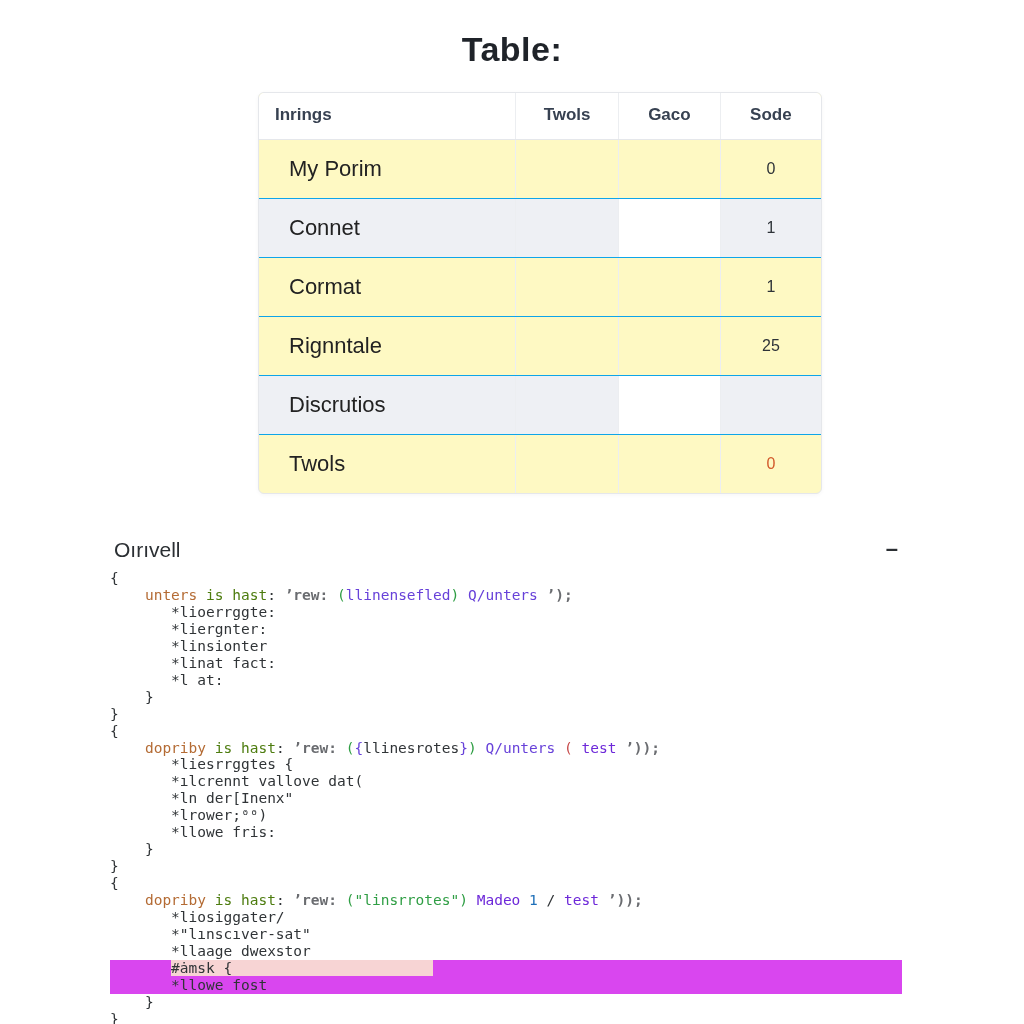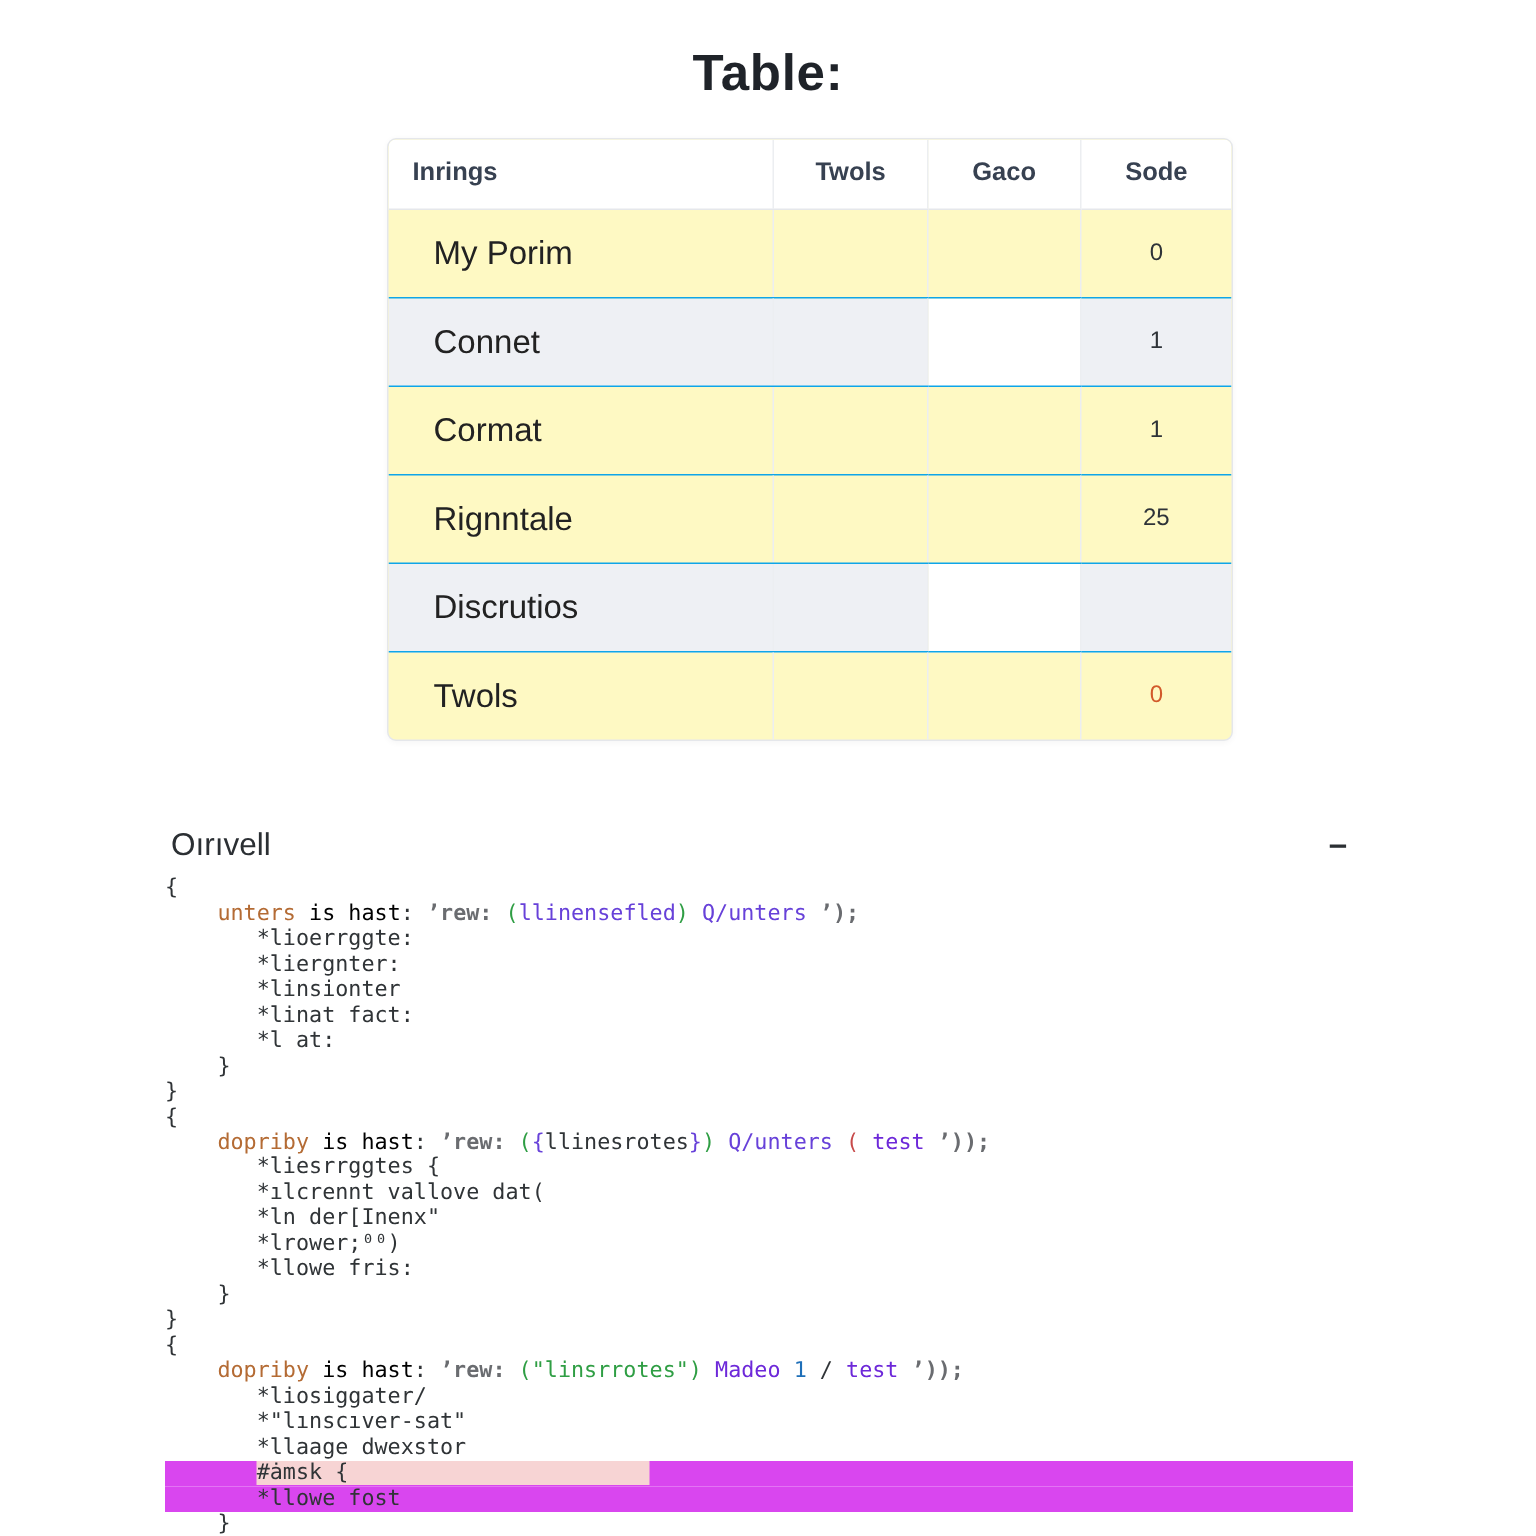--- a/index.html
+++ b/index.html
@@ -75,38 +75,37 @@
     position: absolute;
     left: 110px;
     top: 538px;
     width: 792px;
   }
   .panel-head {
     display: flex;
     justify-content: space-between;
     align-items: flex-start;
     padding: 0 4px 8px;
-    margin-top: 14px;
   }
   .panel-title { font-size: 21px; color:#2b2f33; }
   .panel-toggle {
     font-size: 22px; font-weight: 600; color:#2b2f33;
     line-height: 1; cursor: pointer; user-select: none;
   }
 
   pre.code {
     margin: 0;
     font-family: ui-monospace, SFMono-Regular, Menlo, Consolas, monospace;
     font-size: 14.5px;
     line-height: 1.17;
     color: #303437;
     white-space: pre;
   }
   .tok-key   { color:#b46b34; }           
-  .tok-mid   { color:#000000;margin-top:14px; }           
+  .tok-mid   { color:#4d7c0f;margin-top:14px; }           
   .tok-str   { color:#6a6c70;font-weight:bold; }
   .tok-paren1{ color:#2f9e44; }
   .tok-paren2{ color:#6741d9; }
   .tok-paren3{ color:#c74a4a; }
   .tok-test  { color:#6d28d9; }
   .tok-num   { color:#1e6fb8; }
   .hl-line   { display:inline-block; width:100%; background:#d946ef; }
   .hl-pink   { background:#f7d4d4; }
 
 </style>

